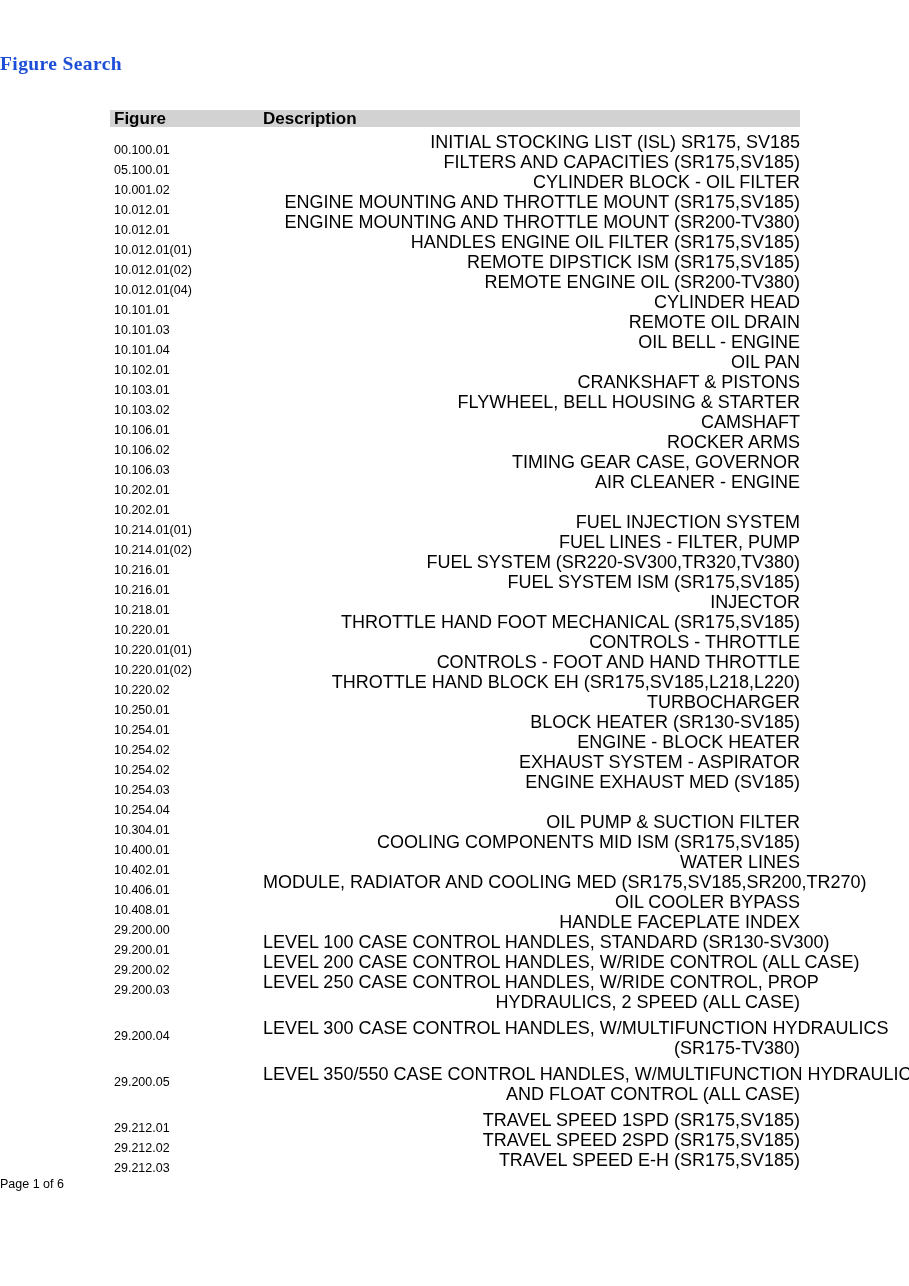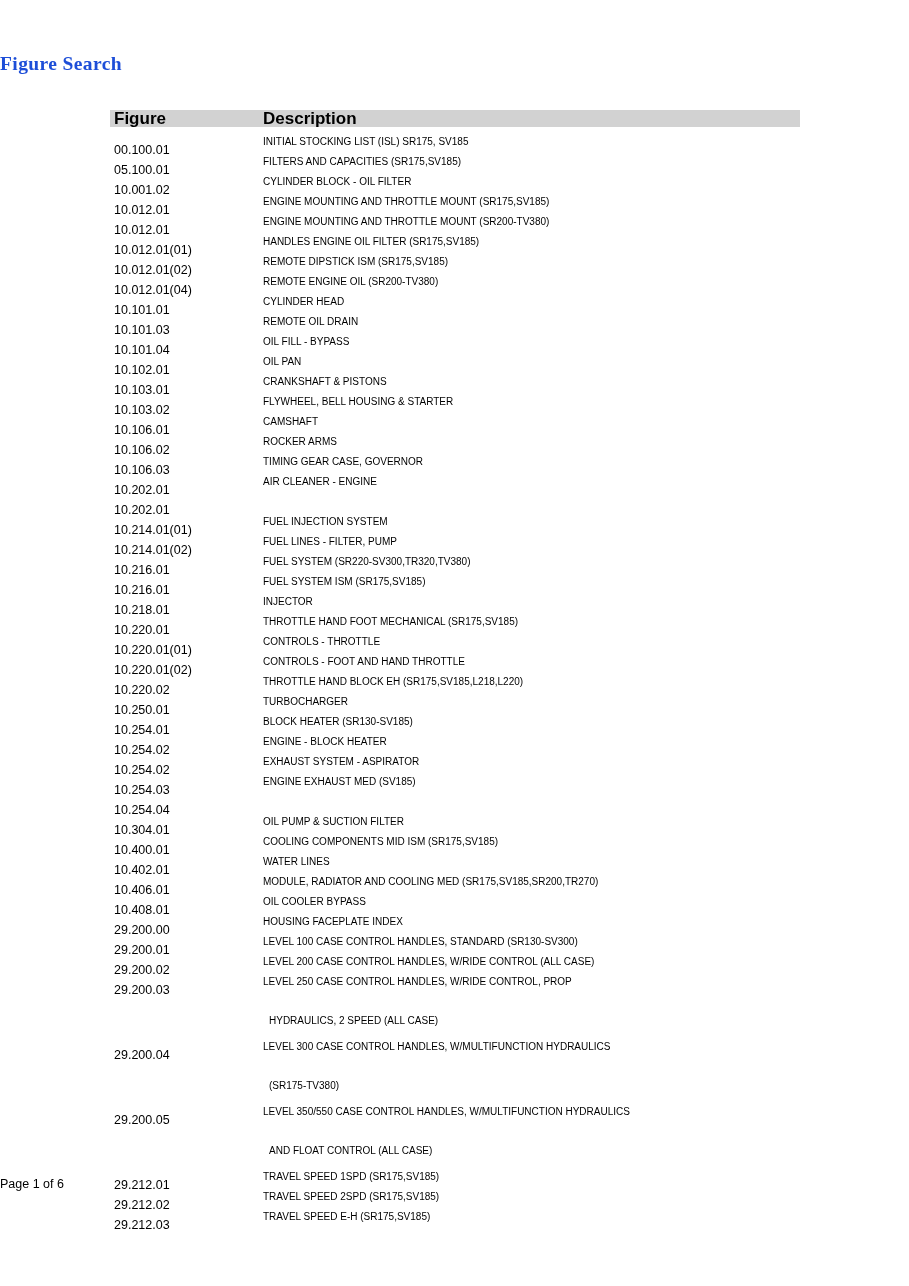--- a/index.html
+++ b/index.html
@@ -78,27 +78,27 @@
     position: absolute;
     left: 4px;
     top: 0;
     font-size: 12.5px;
     line-height: 20px;
     white-space: nowrap;
     margin-top: 8px;
   }
   .cell-desc {
     margin-left: 153px;
-    font-size: 10px;
+    font-size: 18px;
     line-height: 20px;
     white-space: pre;
+    text-align: right;
   }
   .desc-line-2 {
     padding-left: 6px;
-    margin-top: 19px;
   }
   .row-gap-after {
     margin-bottom: 6px;
   }
 
   
   .footer {
     position: absolute;
     top: 1177px;
     left: 0;
@@ -156,21 +156,21 @@
         <div class="row">
           <div class="cell-figure">10.101.01</div>
           <div class="cell-desc"><div>CYLINDER HEAD</div></div>
         </div>
         <div class="row">
           <div class="cell-figure">10.101.03</div>
           <div class="cell-desc"><div>REMOTE OIL DRAIN</div></div>
         </div>
         <div class="row">
           <div class="cell-figure">10.101.04</div>
-          <div class="cell-desc"><div>OIL FILL - BYPASS</div></div>
+          <div class="cell-desc"><div>OIL BELL - ENGINE</div></div>
         </div>
         <div class="row">
           <div class="cell-figure">10.102.01</div>
           <div class="cell-desc"><div>OIL PAN</div></div>
         </div>
         <div class="row">
           <div class="cell-figure">10.103.01</div>
           <div class="cell-desc"><div>CRANKSHAFT &amp; PISTONS</div></div>
         </div>
         <div class="row">
@@ -270,21 +270,21 @@
         <div class="row">
           <div class="cell-figure">10.406.01</div>
           <div class="cell-desc"><div>MODULE, RADIATOR AND COOLING MED (SR175,SV185,SR200,TR270)</div></div>
         </div>
         <div class="row">
           <div class="cell-figure">10.408.01</div>
           <div class="cell-desc"><div>OIL COOLER BYPASS</div></div>
         </div>
         <div class="row">
           <div class="cell-figure">29.200.00</div>
-          <div class="cell-desc"><div>HOUSING FACEPLATE INDEX</div></div>
+          <div class="cell-desc"><div>HANDLE FACEPLATE INDEX</div></div>
         </div>
         <div class="row">
           <div class="cell-figure">29.200.01</div>
           <div class="cell-desc"><div>LEVEL 100 CASE CONTROL HANDLES, STANDARD (SR130-SV300)</div></div>
         </div>
         <div class="row">
           <div class="cell-figure">29.200.02</div>
           <div class="cell-desc"><div>LEVEL 200 CASE CONTROL HANDLES, W/RIDE CONTROL (ALL CASE)</div></div>
         </div>
         <div class="row tall row-gap-after">

